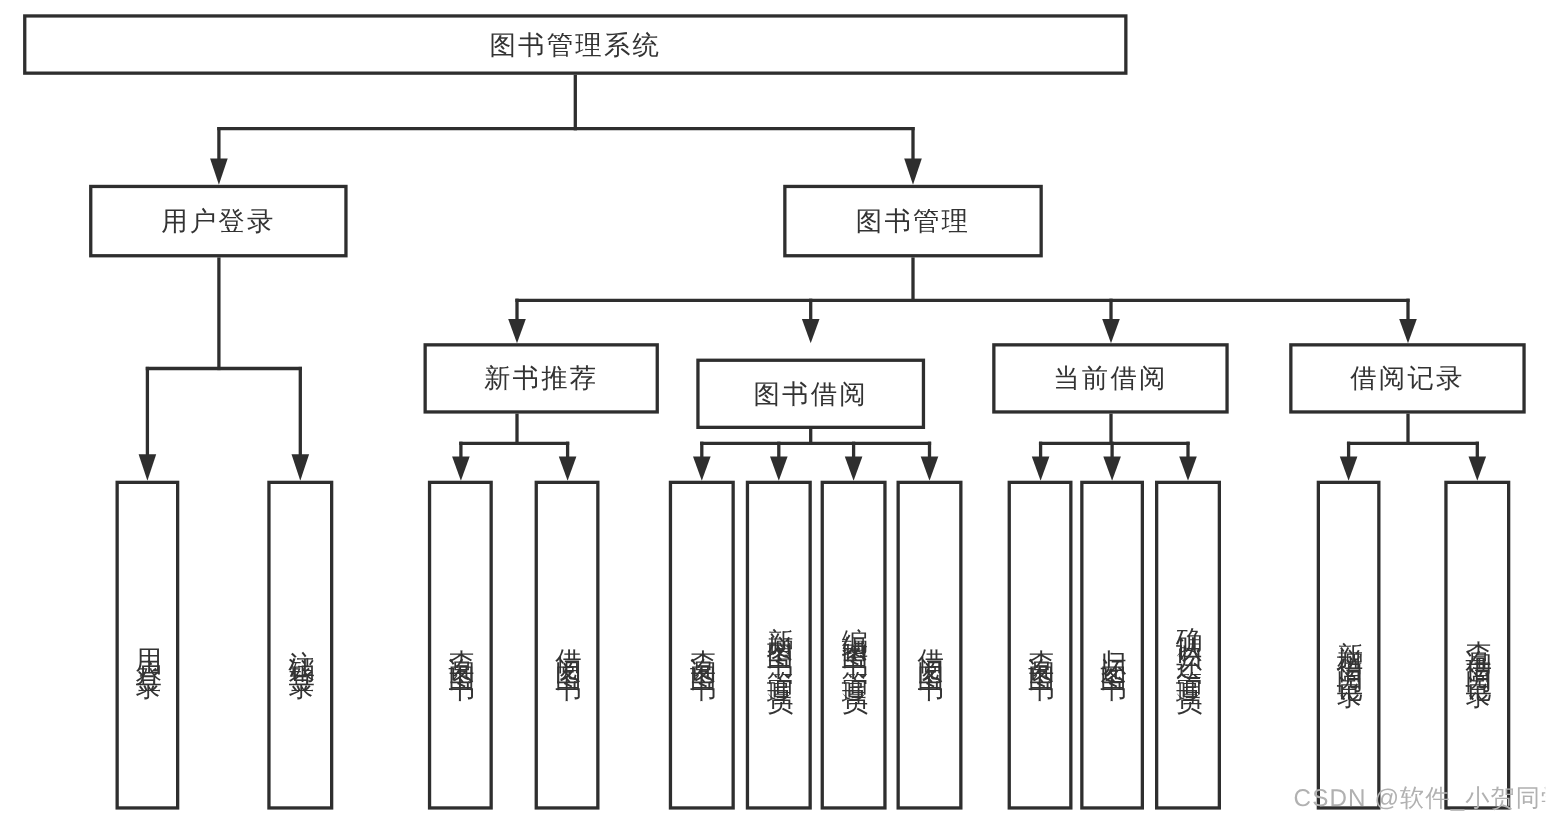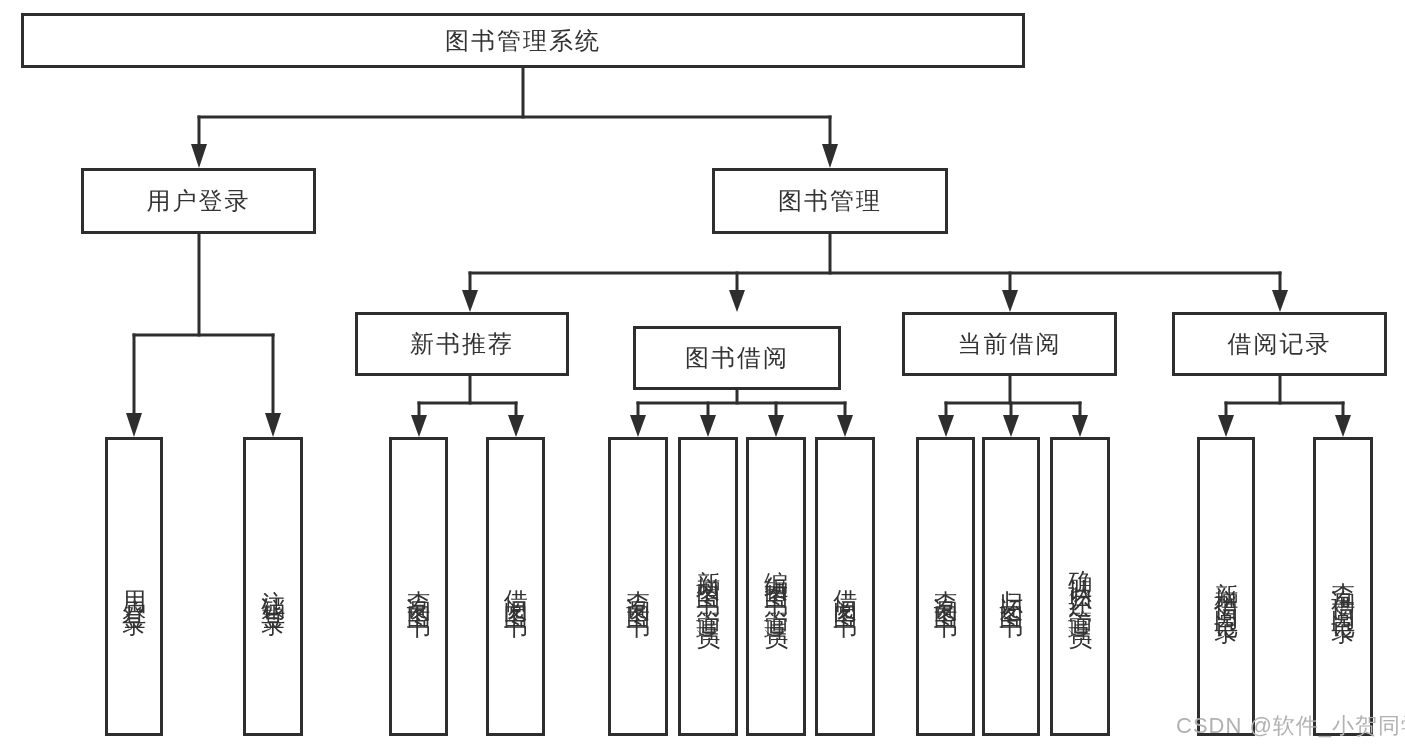--- a/index.html
+++ b/index.html
@@ -140,21 +140,21 @@
     <span class="hlabel">图书管理系统</span>
   </div>
 
   <div class="node" style="left:81px; top:168px; width:235px; height:66px;">
     <span class="hlabel">用户登录</span>
   </div>
   <div class="node" style="left:712px; top:168px; width:236px; height:66px;font-family:Liberation Serif, serif;">
     <span class="hlabel">图书管理</span>
   </div>
 
-  <div class="node" style="left:355px; top:312px; width:214px; height:64px;">
+  <div class="node" style="left:385px; top:312px; width:214px; height:64px;">
     <span class="hlabel">新书推荐</span>
   </div>
   <div class="node" style="left:633px; top:326px; width:208px; height:64px;text-align:center;">
     <span class="hlabel">图书借阅</span>
   </div>
   <div class="node" style="left:902px; top:312px; width:215px; height:64px;font-family:Liberation Serif, serif;">
     <span class="hlabel">当前借阅</span>
   </div>
   <div class="node" style="left:1172px; top:312px; width:215px; height:64px;">
     <span class="hlabel">借阅记录</span>

